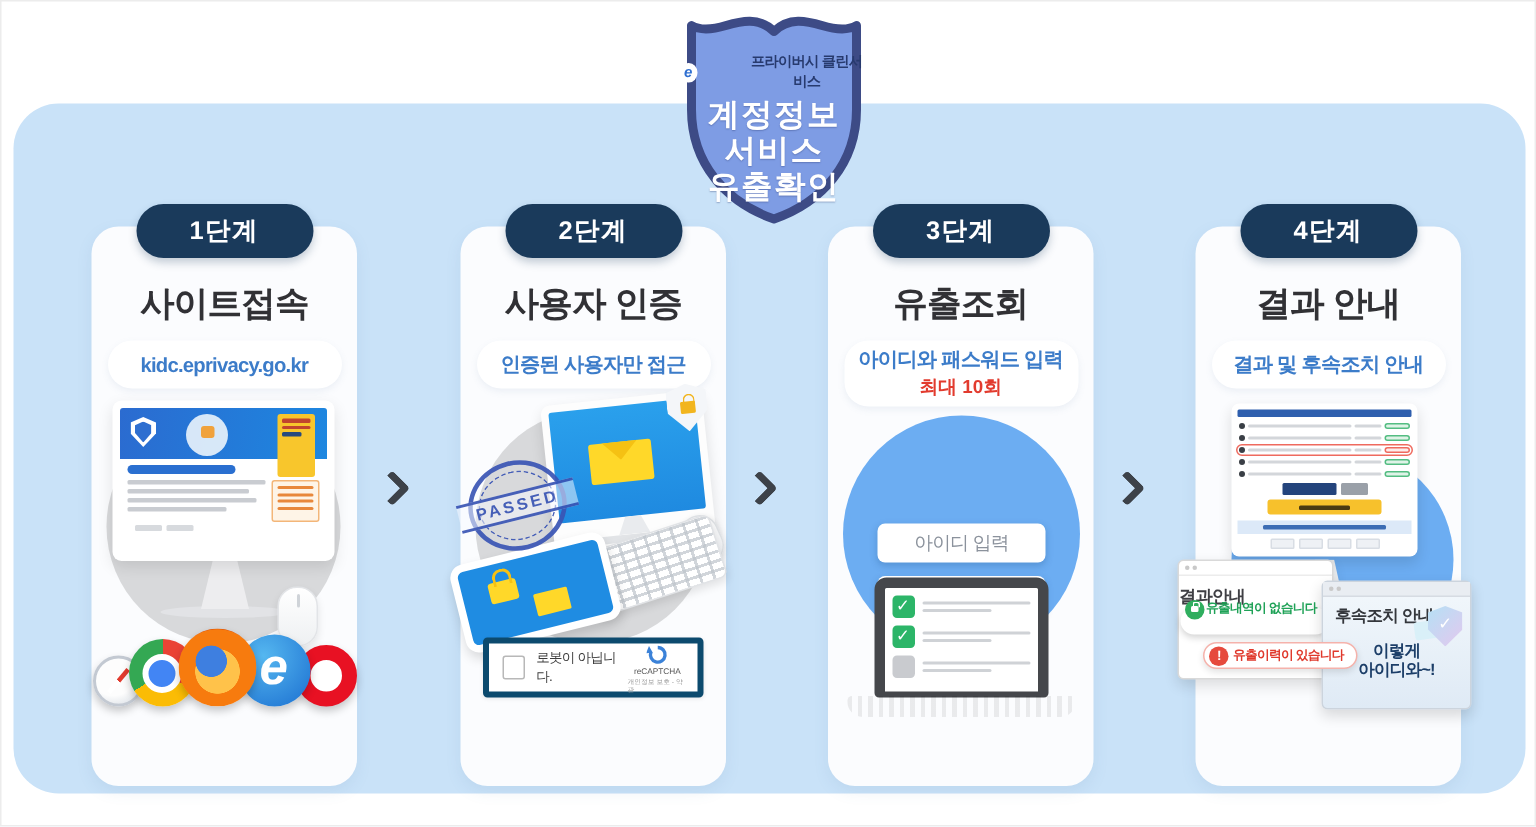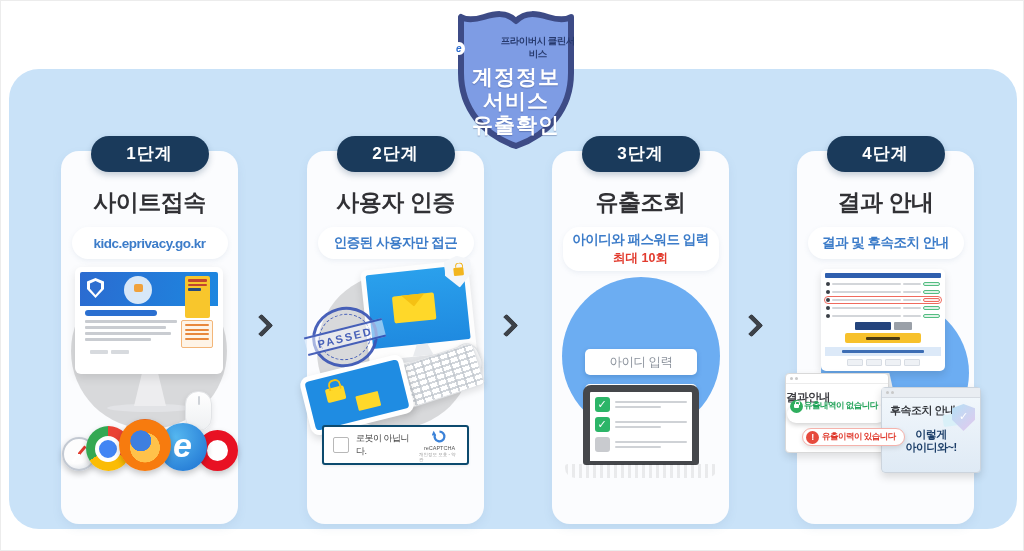--- a/index.html
+++ b/index.html
@@ -86,21 +86,21 @@
   .c2-stand { margin:0 auto; width:26px; height:12px; background:#e9ebee; clip-path:polygon(30% 0,70% 0,90% 100%,10% 100%); }
   .c2-base { margin:0 auto; width:52px; height:5px; background:#e2e4e7; border-radius:2px; }
   .keyboard { position:absolute; left:84px; top:108px; width:90px; height:44px; background:#fff; border:1px solid #e1e3e6; border-radius:5px; transform:rotate(-18deg); z-index:3; box-shadow:0 3px 6px rgba(0,0,0,.10);
     background-image:repeating-linear-gradient(0deg,rgba(0,0,0,0) 0 4px,rgba(190,196,203,.7) 4px 6px),repeating-linear-gradient(90deg,rgba(0,0,0,0) 0 7px,rgba(190,196,203,.7) 7px 9px); background-size:100% 100%; }
   .mouse2 { position:absolute; left:148px; top:96px; width:26px; height:34px; background:linear-gradient(#ffffff,#eceef1); border:1px solid #dfe2e5; border-radius:13px; transform:rotate(-24deg); z-index:2; box-shadow:0 2px 5px rgba(0,0,0,.12); }
   .tablet { position:absolute; left:-3px; top:118px; width:106px; height:60px; background:#fff; border-radius:9px; padding:5px; transform:rotate(-14deg); box-shadow:0 4px 8px rgba(0,0,0,.14); z-index:3; }
   .tablet-screen { width:100%; height:100%; background:#1f8ce2; border-radius:4px; position:relative; }
   .t-lock { position:absolute; left:18px; top:12px; width:19px; height:14px; background:#ffd829; border-radius:2px; }
   .t-lock::before { content:""; position:absolute; left:4px; top:-8px; width:9px; height:9px; border:2.5px solid #f5c113; border-bottom:none; border-radius:6px 6px 0 0; }
   .t-env { position:absolute; left:46px; top:26px; width:23px; height:15px; background:#ffd829; border-radius:1px; }
-  .captcha { position:absolute; left:15px; top:178px; width:147px; height:40px; background:#fff; border:2px solid #0c4a6e; border-radius:3px; box-shadow:0 1px 3px rgba(0,0,0,.08); display:flex; align-items:center; z-index:5; }
+  .captcha { position:absolute; left:15px; top:178px; width:147px; height:40px; background:#fff; border:4px solid #0c4a6e; border-radius:3px; box-shadow:0 1px 3px rgba(0,0,0,.08); display:flex; align-items:center; z-index:5; }
   .captcha-box { width:16px; height:16px; border:1.5px solid #b8b8b8; border-radius:2px; background:#fff; margin-left:9px; }
   .captcha-label { font-size:9px; color:#3c3c3c; margin-left:7px; letter-spacing:-0.5px; }
   .captcha-logo { margin-left:auto; margin-right:7px; display:flex; flex-direction:column; align-items:center; }
   .captcha-name { font-size:5.5px; color:#555; margin-top:1px; }
   .captcha-terms { font-size:4.5px; color:#9a9a9a; margin-top:1px; }
 
   
   .blue-circle { position:absolute; left:10px; top:30px; width:158px; height:158px; border-radius:50%; background:#6cadf2; }
   .inputs { position:absolute; left:33px; top:66px; width:112px; z-index:2;margin-top:36px; }
   .input-box { height:26px; margin-bottom:9px; background:#fff; border-radius:5px; box-shadow:0 2px 5px rgba(31,82,141,.28); text-align:center; line-height:26px; font-size:12.5px; color:#8b929c; letter-spacing:-0.5px; }

